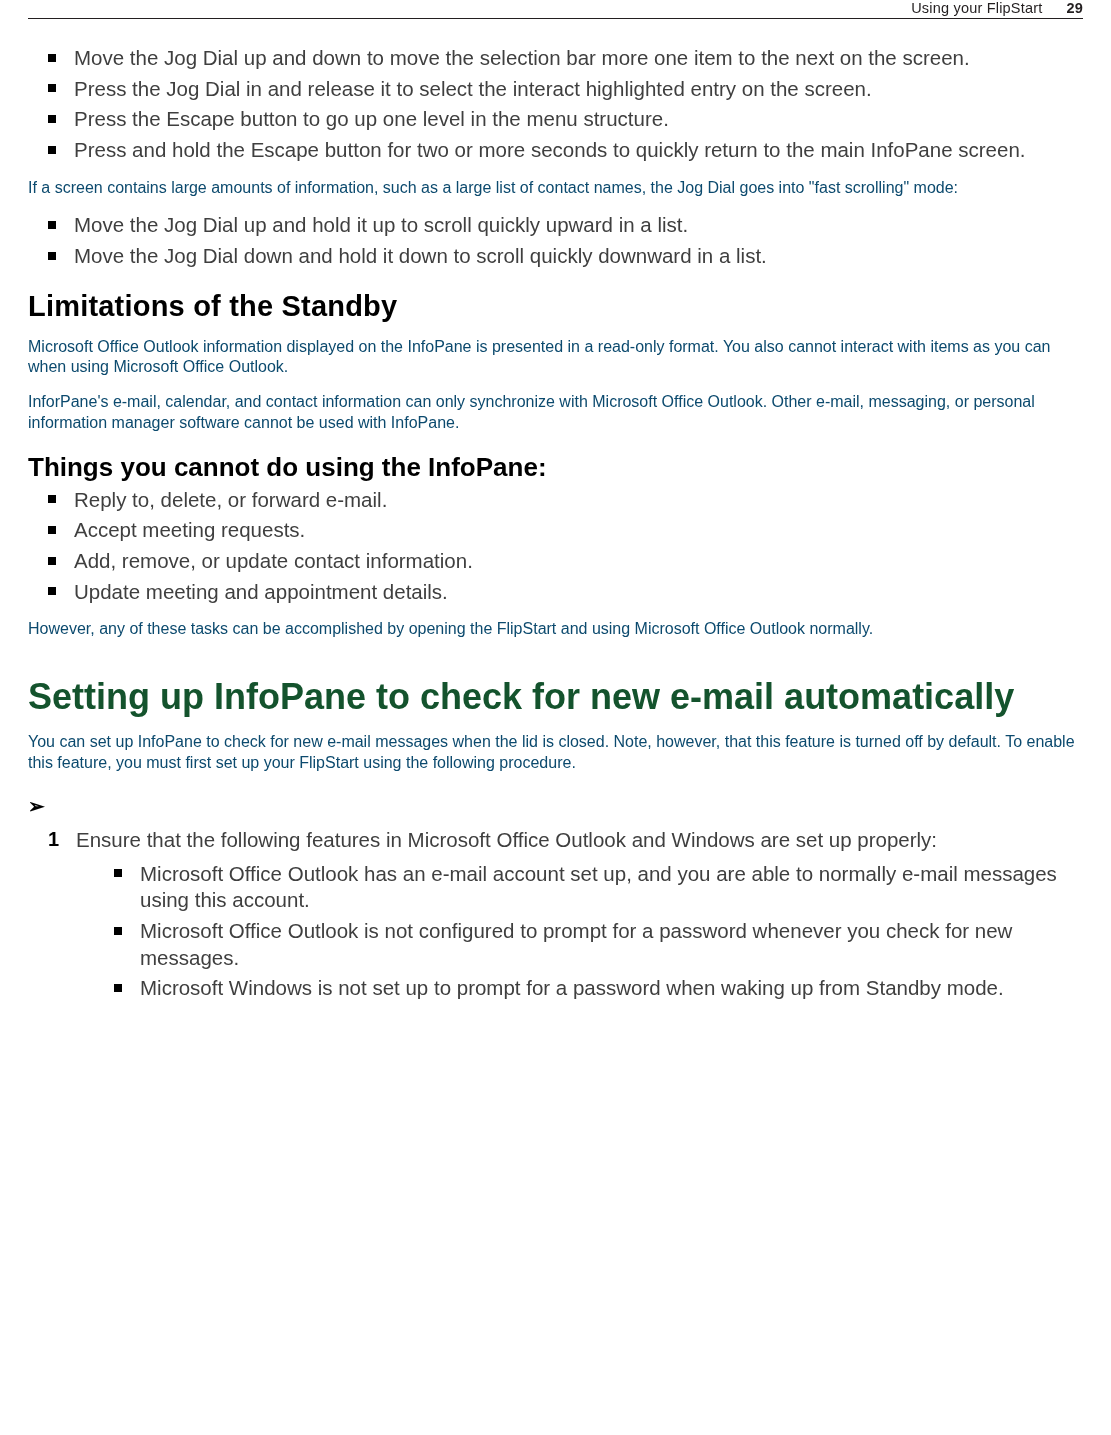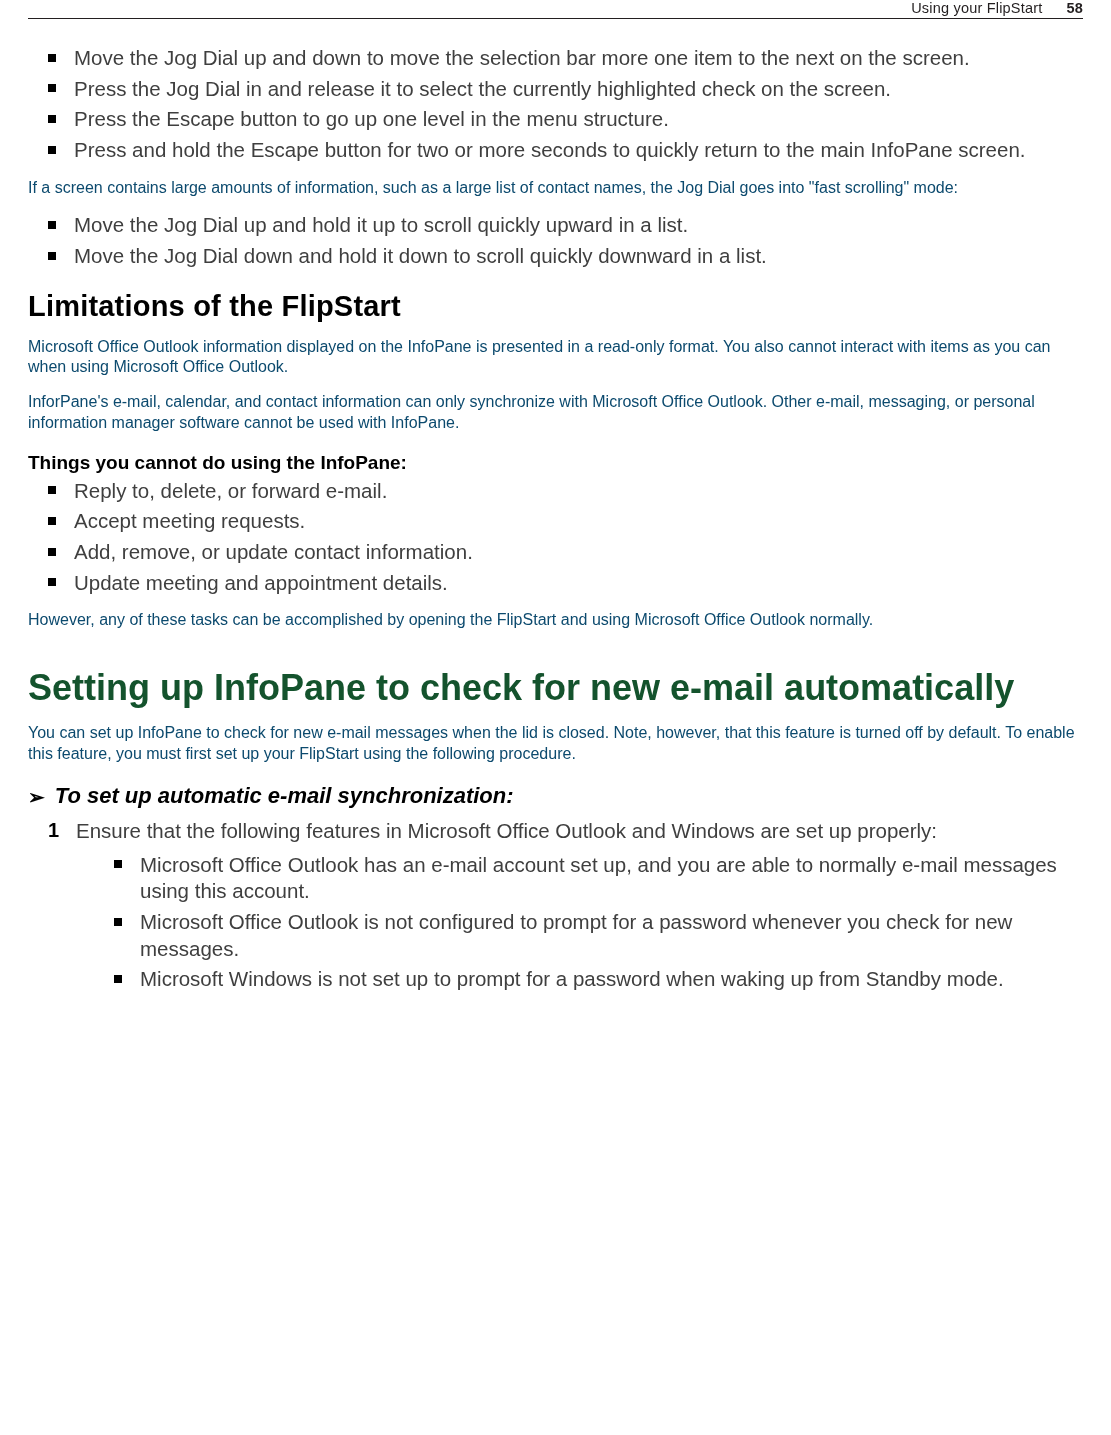--- a/index.html
+++ b/index.html
@@ -70,21 +70,21 @@
     letter-spacing: 0.2px;
   }
   h1.big {
     font-size: 36px;
     font-weight: 700;
     margin: 36px 0 14px 0;
     color: #14532d;
     letter-spacing: 0px;
   }
   .subhead {
-    font-size: 19px;
+    font-size: 26px;
     font-weight: 700;
     margin: 18px 0 0 0;
     color: #000;
   }
 
   .proc-head {
     display: flex;
     align-items: flex-start;
     margin: 18px 0 4px 0;
   }
@@ -124,38 +124,38 @@
     font-size: 20px;
   }
 </style>
 </head>
 <body>
 
 <div class="page">
 
   <div class="header">
     <span>Using your FlipStart</span>
-    <span class="pagenum">58</span>
+    <span class="pagenum">29</span>
   </div>
 
   <ul class="square">
     <li>Move the Jog Dial up and down to move the selection bar more one item to the next on the screen.</li>
-    <li>Press the Jog Dial in and release it to select the currently highlighted check on the screen.</li>
+    <li>Press the Jog Dial in and release it to select the interact highlighted entry on the screen.</li>
     <li>Press the Escape button to go up one level in the menu structure.</li>
     <li>Press and hold the Escape button for two or more seconds to quickly return to the main InfoPane screen.</li>
   </ul>
 
   <p>If a screen contains large amounts of information, such as a large list of contact names, the Jog Dial goes into "fast scrolling" mode:</p>
 
   <ul class="square">
     <li>Move the Jog Dial up and hold it up to scroll quickly upward in a list.</li>
     <li>Move the Jog Dial down and hold it down to scroll quickly downward in a list.</li>
   </ul>
 
-  <h2 class="sec">Limitations of the FlipStart</h2>
+  <h2 class="sec">Limitations of the Standby</h2>
 
   <p>Microsoft Office Outlook information displayed on the InfoPane is presented in a read-only format. You also cannot interact with items as you can when using Microsoft Office Outlook.</p>
 
   <p>InforPane's e-mail, calendar, and contact information can only synchronize with Microsoft Office Outlook. Other e-mail, messaging, or personal information manager software cannot be used with InfoPane.</p>
 
   <div class="subhead">Things you cannot do using the InfoPane:</div>
   <ul class="square" style="margin-top:2px">
     <li>Reply to, delete, or forward e-mail.</li>
     <li>Accept meeting requests.</li>
     <li>Add, remove, or update contact information.</li>
@@ -163,21 +163,20 @@
   </ul>
 
   <p>However, any of these tasks can be accomplished by opening the FlipStart and using Microsoft Office Outlook normally.</p>
 
   <h1 class="big">Setting up InfoPane to check for new e-mail automatically</h1>
 
   <p>You can set up InfoPane to check for new e-mail messages when the lid is closed. Note, however, that this feature is turned off by default. To enable this feature, you must first set up your FlipStart using the following procedure.</p>
 
   <div class="proc-head">
     <span class="proc-arrow">➢</span>
-    <span class="proc-title">To set up automatic e-mail synchronization:</span>
   </div>
 
   <ol class="steps">
     <li>
       <span class="num">1</span>
       <span>Ensure that the following features in Microsoft Office Outlook and Windows are set up properly:</span>
       <ul class="square inner" style="margin-top:8px">
         <li>Microsoft Office Outlook has an e-mail account set up, and you are able to normally e-mail messages using this account.</li>
         <li>Microsoft Office Outlook is not configured to prompt for a password whenever you check for new messages.</li>
         <li>Microsoft Windows is not set up to prompt for a password when waking up from Standby mode.</li>

